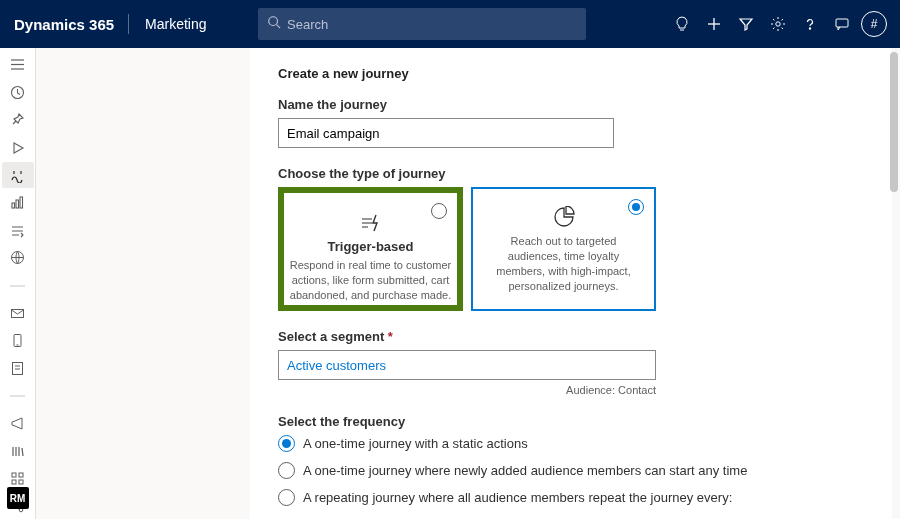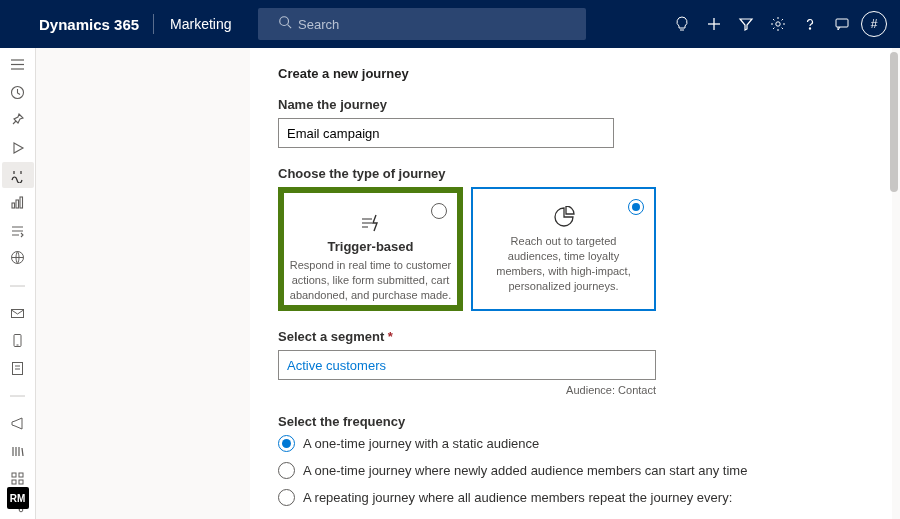--- a/index.html
+++ b/index.html
@@ -1,23 +1,23 @@
 <!DOCTYPE html>
 <html><head>
 <meta charset="utf-8">
 <style>
   * { box-sizing: border-box; margin: 0; padding: 0; font-family: "Segoe UI", Arial, sans-serif; }
   html, body { width: 900px; height: 519px; overflow: hidden; background: #fff; color: #323130; }
 
   
   .topbar { height: 48px; background: #002050; display: flex; align-items: center; color: #fff; position: relative; }
-  .brand { font-weight: 600; font-size: 15px; padding: 0 14px; margin-left: 25px; }
+  .brand { font-weight: 600; font-size: 15px; padding: 0 14px; }
   .brand-sep { width: 1px; height: 20px; background: rgba(255,255,255,0.35); }
   .module { font-size: 14px; padding: 0 16px; font-weight: 400; }
-  .search-wrap { position: absolute; left: 258px; top: 8px; width: 328px; height: 32px; background: #2b4571; border-radius: 2px; display: flex; align-items: center; padding: 0 20px; }
+  .search-wrap { position: absolute; left: 258px; top: 8px; width: 328px; height: 32px; background: #2b4571; border-radius: 2px; display: flex; align-items: center; padding: 0 9px; }
   .search-wrap svg { flex: 0 0 auto; }
   .search-input { background: transparent; border: none; outline: none; color: #c8d1e0; font-size: 13px; margin-left: 6px; width: 100%; }
   .search-input::placeholder { color: #b8c2d3; }
   .top-icons { position: absolute; right: 10px; top: 0; height: 48px; display: flex; align-items: center; }
   .top-icons > div { width: 32px; height: 48px; display: flex; align-items: center; justify-content: center; cursor: pointer; }
   .avatar { width: 26px; height: 26px; border: 1px solid #fff; border-radius: 50%; display: flex; align-items: center; justify-content: center; font-size: 12px; }
 
   
   .app { display: flex; height: calc(519px - 48px); }
   .siderail { width: 36px; border-right: 1px solid #e1dfdd; display: flex; flex-direction: column; align-items: center; padding-top: 4px; gap: 2px; position: relative; }
@@ -264,21 +264,21 @@
         <div class="field-label"><span>Select a segment</span> <span class="req">*</span></div>
         <input class="segment-input" value="Active customers" style="">
         <div class="hint">Audience: Contact</div>
       </div>
 
       <div class="section">
         <div class="field-label">Select the frequency</div>
 
         <div class="radio-row selected">
           <div class="radio-circ"></div>
-          <span>A one-time journey with a static audience</span>
+          <span>A one-time journey with a static actions</span>
         </div>
         <div class="radio-row">
           <div class="radio-circ"></div>
           <span>A one-time journey where newly added audience members can start any time</span>
         </div>
         <div class="radio-row">
           <div class="radio-circ"></div>
           <span>A repeating journey where all audience members repeat the journey every:</span>
         </div>
 

